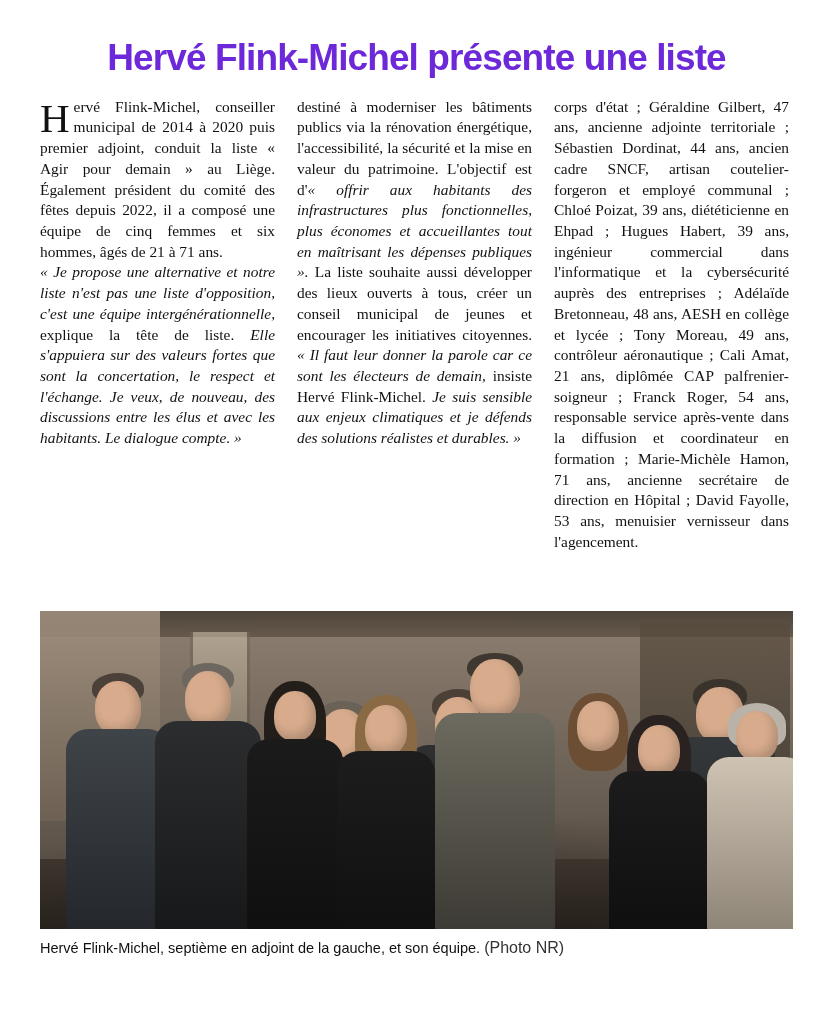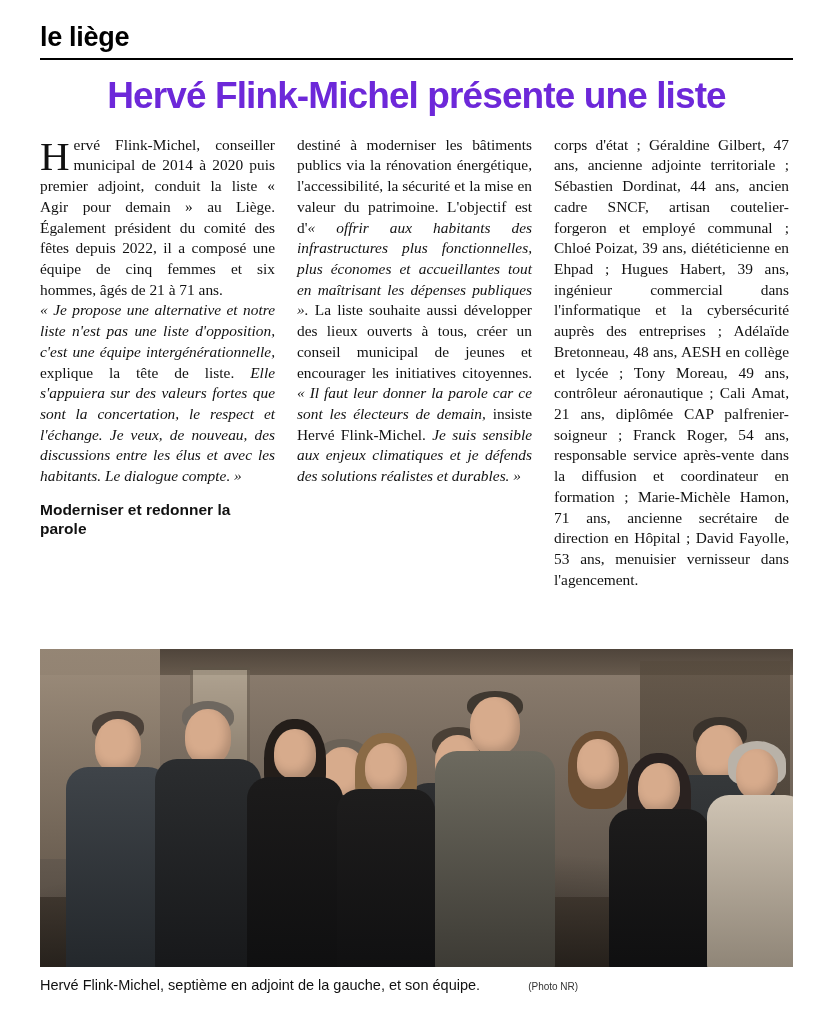--- a/index.html
+++ b/index.html
@@ -162,40 +162,37 @@
     border-radius: 22px 22px 6px 6px;
   }
   .caption {
     margin-top: 9px;
     font-family: "Liberation Sans", sans-serif;
     font-size: 14.5px;
     color: #111;
     line-height: 1.25;
   }
   .caption .credit {
-    font-size: 10px;
+    font-size: 16px;
     color: #333;
-    margin-left: 44px;
   }
 </style>
 </head>
 <body>
 
 <div class="page">
 
-  <div class="kicker">le liège</div>
 
   <h1 class="headline">Hervé Flink-Michel présente une liste</h1>
 
   <div class="columns">
 
     <div class="col">
       <p class="dropcap-par"><span class="dropcap">H</span><span>ervé Flink-Michel, conseiller municipal de 2014 à 2020 puis premier adjoint, conduit la liste « Agir pour demain » au Liège. Également président du comité des fêtes depuis 2022, il a composé une équipe de cinq femmes et six hommes, âgés de 21 à 71 ans.</span></p>
       <p><span class="ital">« Je propose une alternative et notre liste n'est pas une liste d'opposition, c'est une équipe intergénérationnelle,</span><span> explique la tête de liste. </span><span class="ital">Elle s'appuiera sur des valeurs fortes que sont la concertation, le respect et l'échange. Je veux, de nouveau, des discussions entre les élus et avec les habitants. Le dialogue compte. »</span></p>
-      <div class="subhead">Moderniser et redonner la parole</div>
     </div>
 
     <div class="col">
       <p><span>destiné à moderniser les bâtiments publics via la rénovation énergétique, l'accessibilité, la sécurité et la mise en valeur du patrimoine. L'objectif est d'</span><span class="ital">« offrir aux habitants des infrastructures plus fonctionnelles, plus économes et accueillantes tout en maîtrisant les dépenses publiques ».</span><span> La liste souhaite aussi développer des lieux ouverts à tous, créer un conseil municipal de jeunes et encourager les initiatives citoyennes. </span><span class="ital">« Il faut leur donner la parole car ce sont les électeurs de demain,</span><span> insiste Hervé Flink-Michel. </span><span class="ital">Je suis sensible aux enjeux climatiques et je défends des solutions réalistes et durables. »</span></p>
     </div>
 
     <div class="col">
       <p>corps d'état ; Géraldine Gilbert, 47 ans, ancienne adjointe territoriale ; Sébastien Dordinat, 44 ans, ancien cadre SNCF, artisan coutelier-forgeron et employé communal ; Chloé Poizat, 39 ans, diététicienne en Ehpad ; Hugues Habert, 39 ans, ingénieur commercial dans l'informatique et la cybersécurité auprès des entreprises ; Adélaïde Bretonneau, 48 ans, AESH en collège et lycée ; Tony Moreau, 49 ans, contrôleur aéronautique ; Cali Amat, 21 ans, diplômée CAP palfrenier-soigneur ; Franck Roger, 54 ans, responsable service après-vente dans la diffusion et coordinateur en formation ; Marie-Michèle Hamon, 71 ans, ancienne secrétaire de direction en Hôpital ; David Fayolle, 53 ans, menuisier vernisseur dans l'agencement.</p>
     </div>
 

